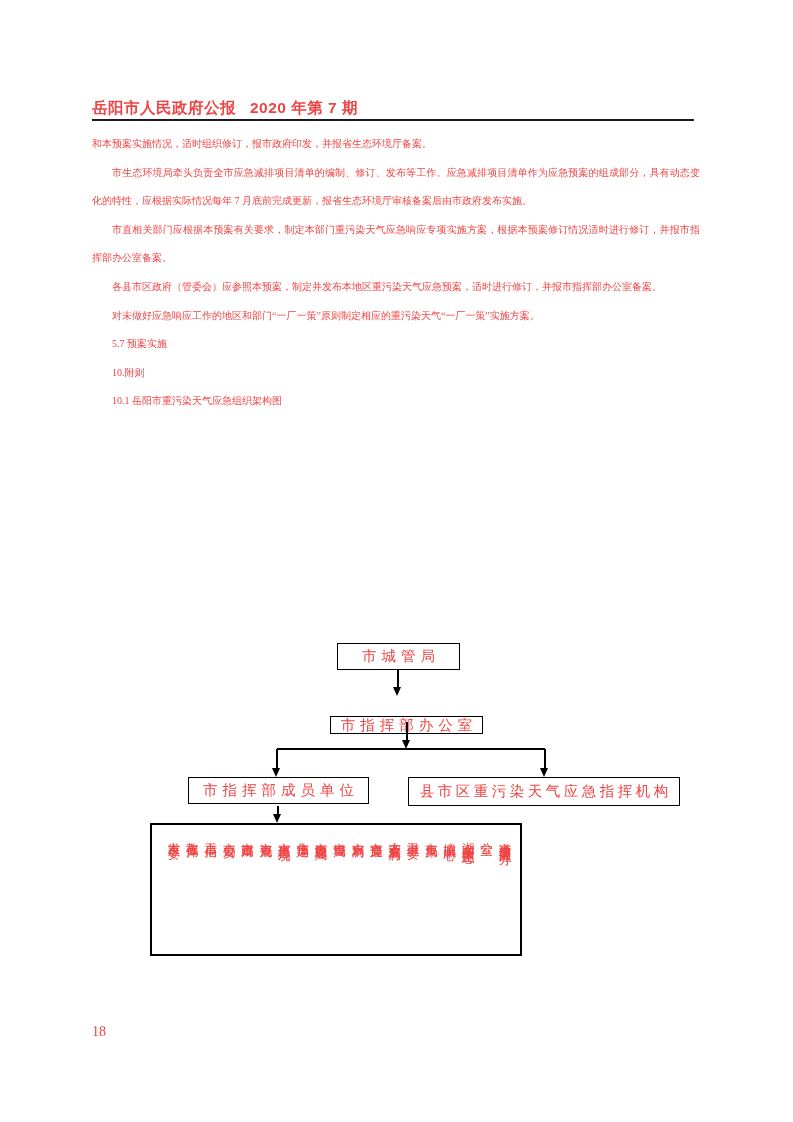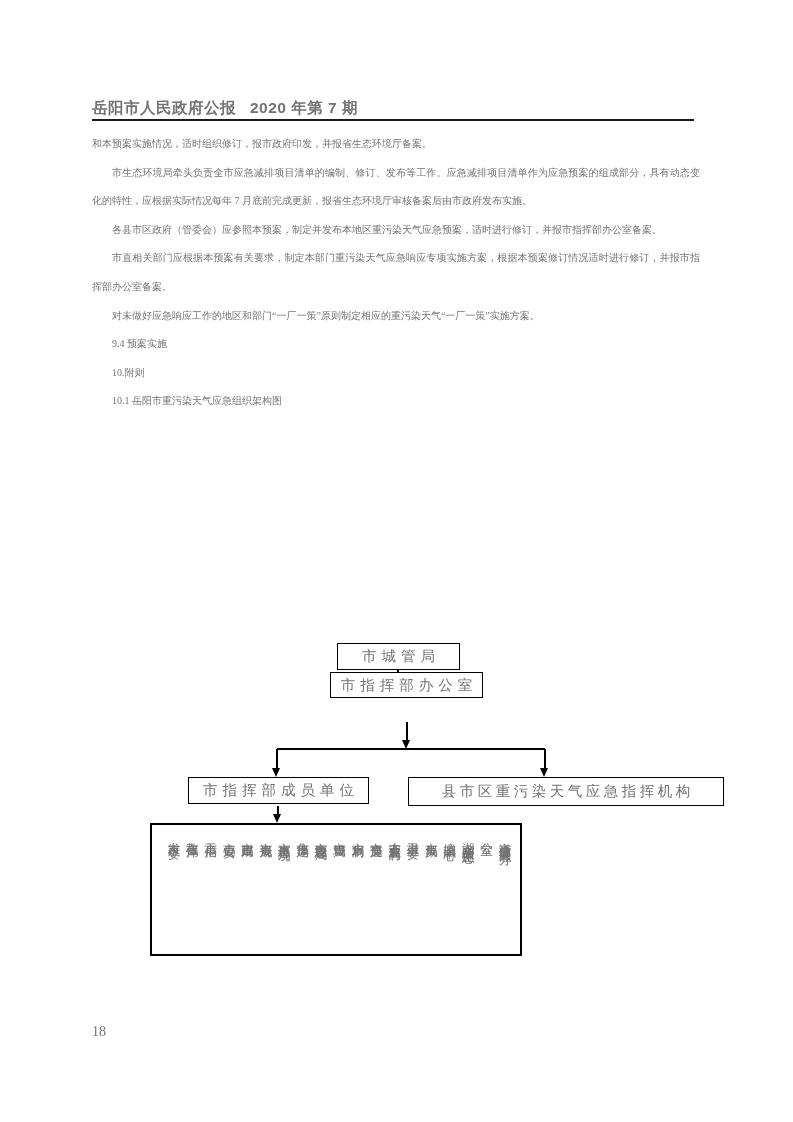--- a/index.html
+++ b/index.html
@@ -1,18 +1,18 @@
 <!DOCTYPE html>
 <html lang="zh"><head>
 <meta charset="utf-8">
 <style>
   html,body { margin:0; padding:0; background:#ffffff; }
   .page {
     position:relative; width:793px; height:1122px; background:#ffffff;
-    font-family:"Liberation Serif","DejaVu Serif",serif; color:#737373;
+    font-family:"Liberation Serif","DejaVu Serif",serif; color:#ef4444;
     overflow:hidden;
   }
   
   .masthead {
     position:absolute; left:92px; top:98px; width:608px;
     font-family:"Liberation Sans","DejaVu Sans",sans-serif;
     font-weight:bold; font-size:15.5px; letter-spacing:0.5px;
     white-space:nowrap;
   }
   .masthead .issue { margin-left:14px; }
@@ -27,23 +27,23 @@
   }
   .body-text p { margin:0; text-indent:2em; }
   .body-text p.no-indent { text-indent:0; }
   
   .dbox {
     position:absolute; box-sizing:border-box; background:#fff;
     border:1.5px solid #000; display:flex; align-items:center; justify-content:center;
     font-size:14.5px; letter-spacing:5px; text-indent:5px; white-space:nowrap;
   }
   #box-city-hq   { left:337px; top:643px; width:123px; height:27px; }
-  #box-hq-office { left:330px; top:672px; width:153px; height:26px; }
+  #box-hq-office { left:330px; top:716px; width:153px; height:18px; }
   #box-members   { left:188px; top:777px; width:181px; height:27px; }
-  #box-county    { left:408px; top:777px; width:316px; height:29px; letter-spacing:3.5px; text-indent:3.5px; }
+  #box-county    { left:408px; top:777px; width:272px; height:29px; letter-spacing:3.5px; text-indent:3.5px; }
   .vline { position:absolute; width:1.5px; background:#000; }
   .hline { position:absolute; height:1.5px; background:#000; }
   .arrow-down {
     position:absolute; width:0; height:0;
     border-left:4.5px solid transparent; border-right:4.5px solid transparent;
     border-top:9px solid #000;
   }
   #c1-stem { left:397px; top:670px; height:18px; }
   #c1-head { left:393px; top:687px; }
   #c2-stem { left:406px; top:722px; height:19px; }
@@ -78,24 +78,24 @@
 
   <div class="masthead">
     <span>岳阳市人民政府公报</span><span class="issue">2020 年第 7 期</span>
   </div>
   <div class="masthead-rule"></div>
 
   <div class="body-text">
 
   <p class="no-indent">和本预案实施情况，适时组织修订，报市政府印发，并报省生态环境厅备案。</p>
       <p>市生态环境局牵头负责全市应急减排项目清单的编制、修订、发布等工作。应急减排项目清单作为应急预案的组成部分，具有动态变化的特性，应根据实际情况每年 7 月底前完成更新，报省生态环境厅审核备案后由市政府发布实施。</p>
+      <p>市直相关部门应根据本预案有关要求，制定本部门重污染天气应急响应专项实施方案，根据本预案修订情况适时进行修订，并报市指挥部办公室备案。</p>
       <p>各县市区政府（管委会）应参照本预案，制定并发布本地区重污染天气应急预案，适时进行修订，并报市指挥部办公室备案。</p>
-      <p>市直相关部门应根据本预案有关要求，制定本部门重污染天气应急响应专项实施方案，根据本预案修订情况适时进行修订，并报市指挥部办公室备案。</p>
       <p>对未做好应急响应工作的地区和部门“一厂一策”原则制定相应的重污染天气“一厂一策”实施方案。</p>
-      <p>9.4 预案实施</p>
+      <p>5.7 预案实施</p>
       <p>10.附则</p>
       <p>10.1 岳阳市重污染天气应急组织架构图</p>
     </div>
 
   <div>
     <div class="dbox" id="box-city-hq">市城管局</div>
 
     <div class="vline" id="c1-stem"></div>
     <div class="arrow-down" id="c1-head"></div>
 

